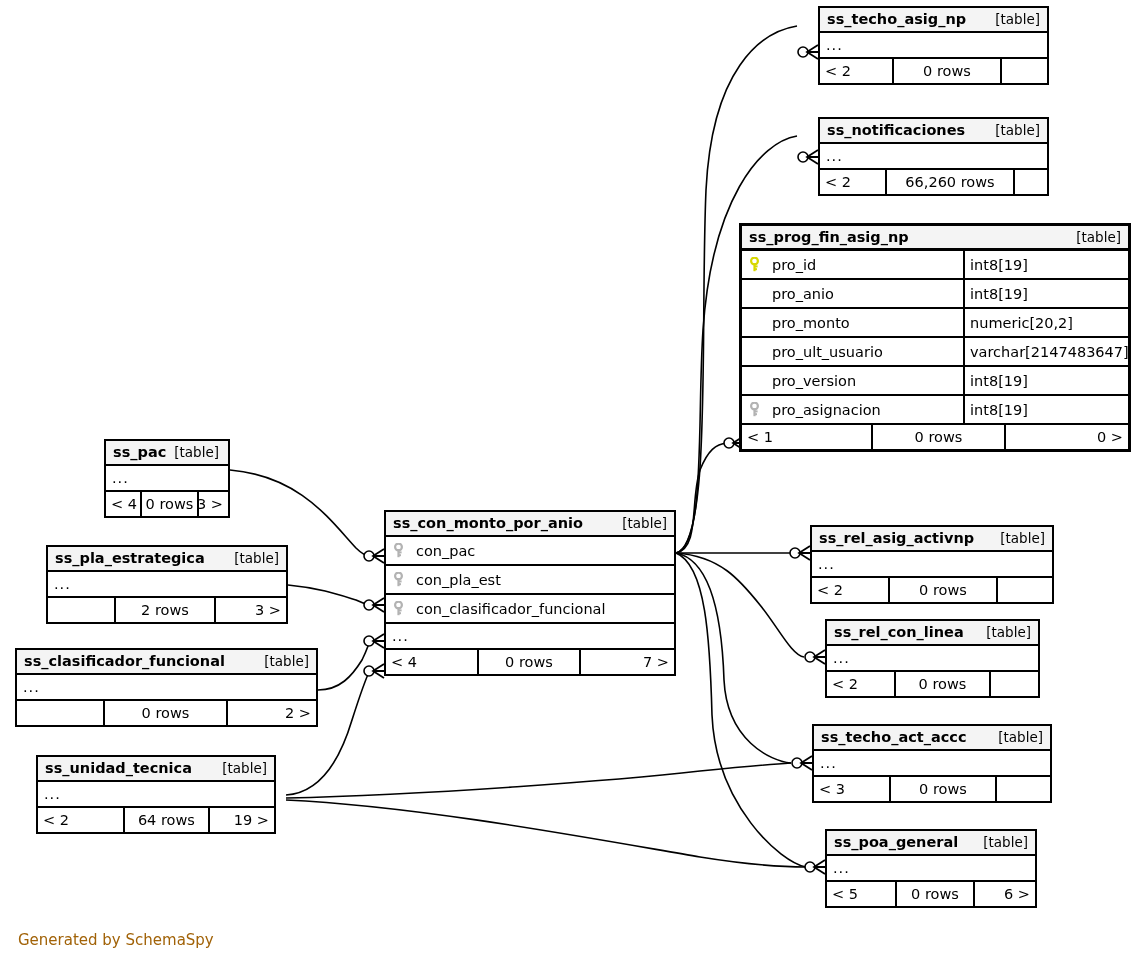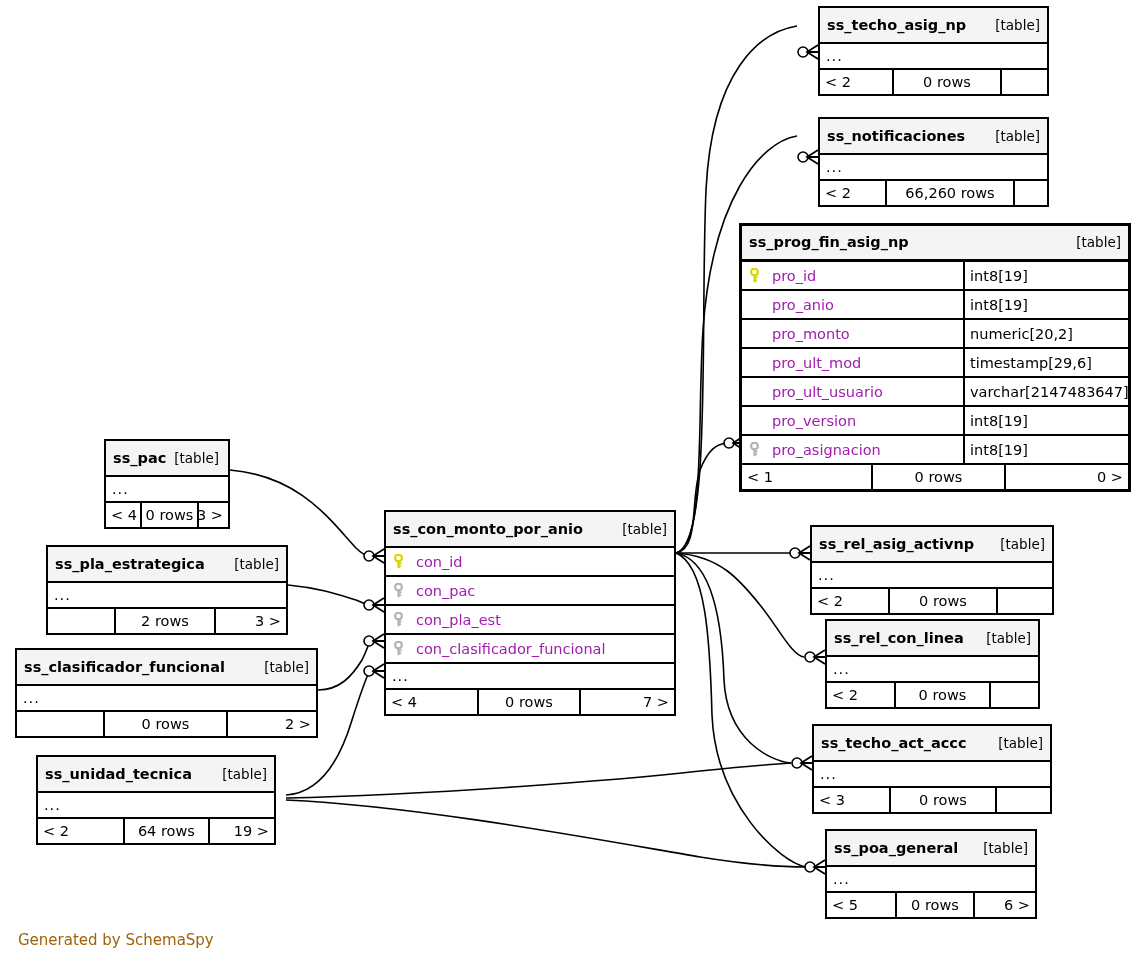--- a/index.html
+++ b/index.html
@@ -34,21 +34,21 @@
   .tbl.focus {
     border-width: 3px;
   }
   .thead {
     display: flex;
     align-items: center;
     justify-content: space-between;
     background: #f4f4f4;
     border-bottom: 2px solid #000000;
     padding: 2px 7px 3px 7px;
-    height: 36px;
+    height: 25px;
     box-sizing: border-box;
   }
   .tbl.focus .thead { border-bottom-width: 3px; }
   .tname {
     font-weight: bold;
     font-size: 14.5px;
     color: #000000;
     white-space: nowrap;
   }
   .ttag {
@@ -70,21 +70,21 @@
     background: #ffffff;
   }
   .tbl.focus .trow { border-bottom-width: 2px; }
   .trow:last-child { border-bottom: none; }
 
   .colname {
     flex: 1 1 auto;
     display: flex;
     align-items: center;
     font-size: 14.5px;
-    color: #a21caf;
+    color: #000000;
     padding-left: 7px;
     white-space: nowrap;
     overflow: hidden;
   }
   .coltype {
     flex: 0 0 auto;
     box-sizing: border-box;
     border-left: 2px solid #000000;
     font-size: 14.5px;
     color: #000000;
@@ -258,27 +258,20 @@
       <div class="trow">
         <div class="colname">
           <span class="keyico blank"></span>
           <span>pro_monto</span>
         </div>
         <div class="coltype" style="width: 165px;">numeric[20,2]</div>
       </div>
       <div class="trow">
         <div class="colname">
           <span class="keyico blank"></span>
-          <span>pro_ult_mod</span>
-        </div>
-        <div class="coltype" style="width: 165px;">timestamp[29,6]</div>
-      </div>
-      <div class="trow">
-        <div class="colname">
-          <span class="keyico blank"></span>
           <span>pro_ult_usuario</span>
         </div>
         <div class="coltype" style="width: 165px;">varchar[2147483647]</div>
       </div>
       <div class="trow">
         <div class="colname">
           <span class="keyico blank"></span>
           <span>pro_version</span>
         </div>
         <div class="coltype" style="width: 165px;">int8[19]</div>
@@ -314,31 +307,20 @@
       </div>
     </div>
     <div class="tbl" style="left: 384px; top: 510px; width: 292px;">
       <div class="thead">
         <span class="tname">ss_con_monto_por_anio</span>
         <span class="ttag">[table]</span>
       </div>
       <div class="trow">
         <div class="colname">
           <span class="keyico"><svg viewBox="0 0 19 16" width="19" height="16" xmlns="http://www.w3.org/2000/svg">
-              <circle cx="5.5" cy="4" r="3.4" fill="none" stroke="#d7d700" stroke-width="2.2"></circle>
-              <path d="M 5.5 6.2 L 5.5 14.2" stroke="#d7d700" stroke-width="2.2" stroke-linecap="butt"></path>
-              <path d="M 5.5 9.4 L 8.6 9.4" stroke="#d7d700" stroke-width="2"></path>
-              <path d="M 5.5 12.2 L 8.0 12.2" stroke="#d7d700" stroke-width="2"></path>
-            </svg></span>
-          <span>con_id</span>
-        </div>
-      </div>
-      <div class="trow">
-        <div class="colname">
-          <span class="keyico"><svg viewBox="0 0 19 16" width="19" height="16" xmlns="http://www.w3.org/2000/svg">
               <circle cx="5.5" cy="4" r="3.4" fill="none" stroke="#b3b3b3" stroke-width="2.2"></circle>
               <path d="M 5.5 6.2 L 5.5 14.2" stroke="#b3b3b3" stroke-width="2.2" stroke-linecap="butt"></path>
               <path d="M 5.5 9.4 L 8.6 9.4" stroke="#b3b3b3" stroke-width="2"></path>
               <path d="M 5.5 12.2 L 8.0 12.2" stroke="#b3b3b3" stroke-width="2"></path>
             </svg></span>
           <span>con_pac</span>
         </div>
       </div>
       <div class="trow">
         <div class="colname">

